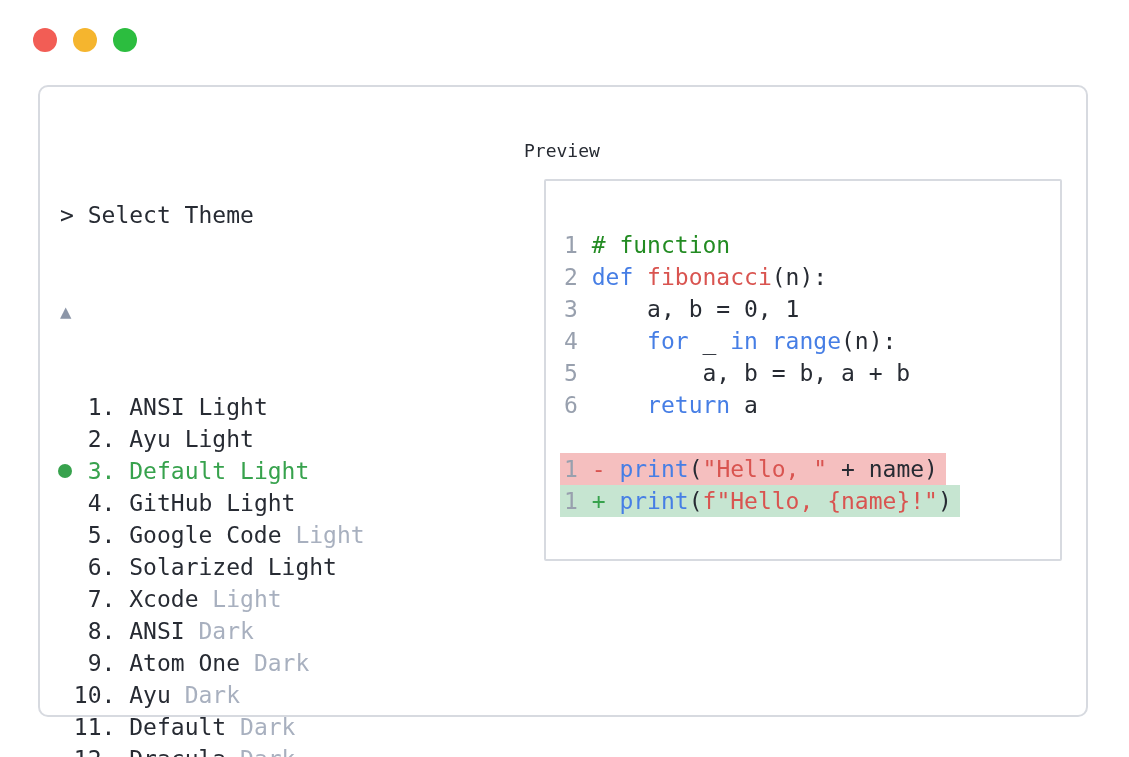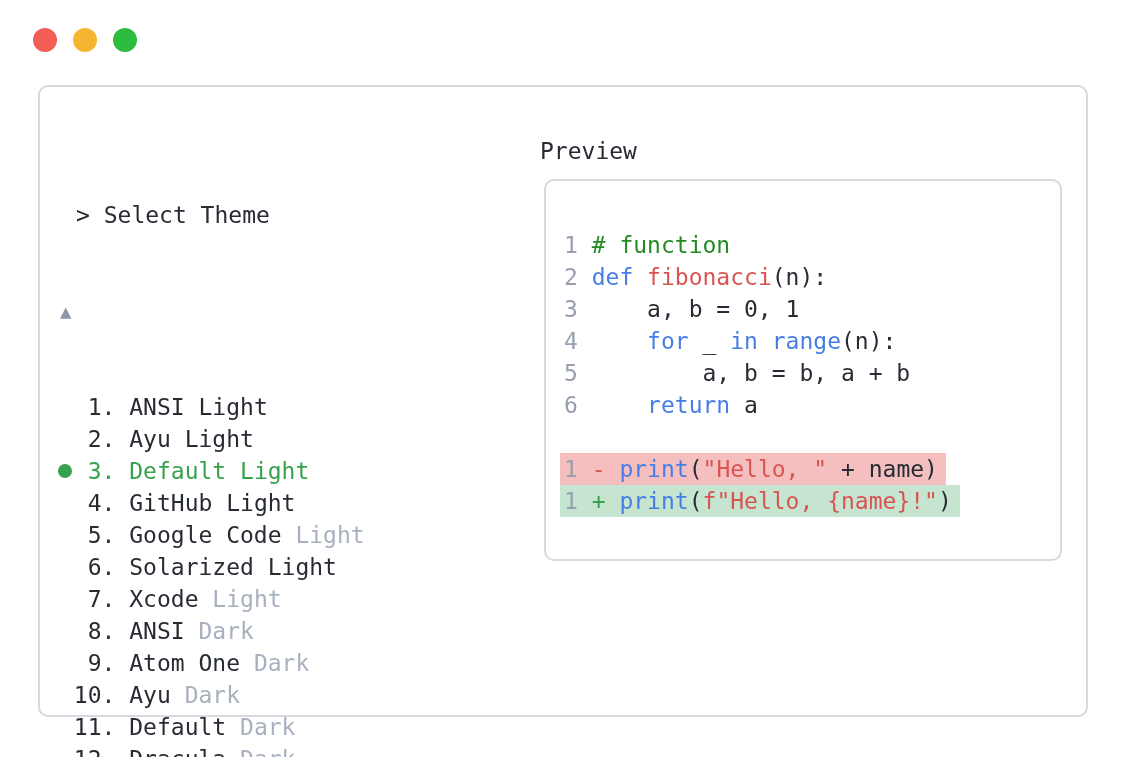--- a/index.html
+++ b/index.html
@@ -17,43 +17,43 @@
 
   .panel {
     position:absolute; left:38px; top:85px; width:1050px; height:632px;
     background:#ffffff; border:2px solid var(--border); border-radius:10px;
   }
 
   .left-col {
     position:absolute; left:20px; top:48px;
     font-size:23px; line-height:32px; white-space:pre;
   }
-  .prompt { color:var(--text);margin-left:16px; }
+  .prompt { color:var(--text); }
   .scroll-up   { color:var(--arrow_up); font-size:19px; }
   .scroll-up, .scroll-down { line-height:32px; }
 
   .theme-item { position:relative; }
   .theme-item .num, .theme-item .name { color:var(--text); }
   .theme-item .suffix { color:var(--text); }
   .theme-item .suffix.muted { color:var(--muted); }
   .theme-item.selected .num,
   .theme-item.selected .name,
   .theme-item.selected .suffix { color:var(--accent_green); }
   .bullet {
     position:absolute; left:-2px; top:50%; transform:translateY(-50%);
     width:14px; height:14px; border-radius:50%; background:var(--accent_green);
   }
 
   .preview-label {
-    position:absolute; left:500px; top:48px;
-    font-size:23px; line-height:32px; color:var(--text);
+    position:absolute; left:484px; top:48px;
+    font-size:18px; line-height:32px; color:var(--text);
   }
   .preview-box {
     position:absolute; left:504px; top:92px; width:518px; height:382px;
-    background:#ffffff; border:2px solid var(--border); border-radius:10px;
+    background:#ffffff; border:2px solid var(--border); border-radius:2px;
   }
   .code {
     position:absolute; left:18px; top:48px; right:6px;
     font-size:23px; line-height:32px; white-space:pre;
   }
   .code-line { height:32px; }
   .tok.ln  { color:var(--ln); }
   .c-pl  { color:var(--text); }
   .c-kw  { color:var(--kw);text-align:right; }
   .c-str { color:var(--str); }

